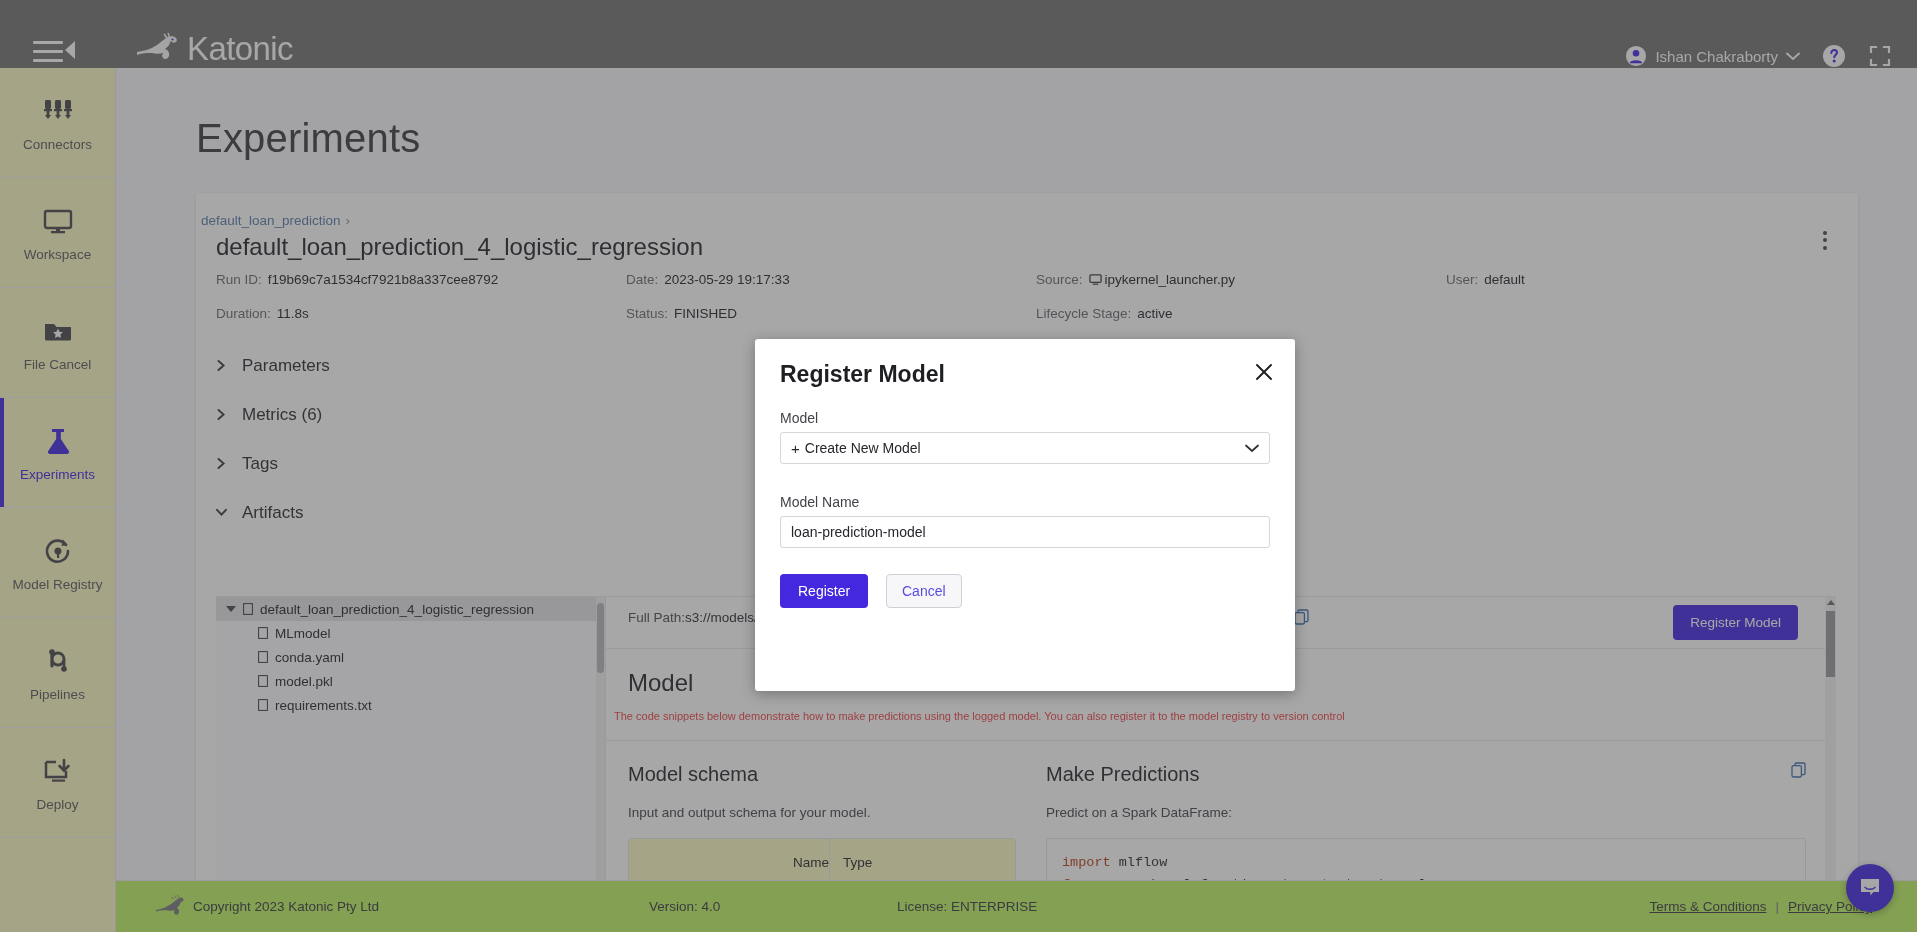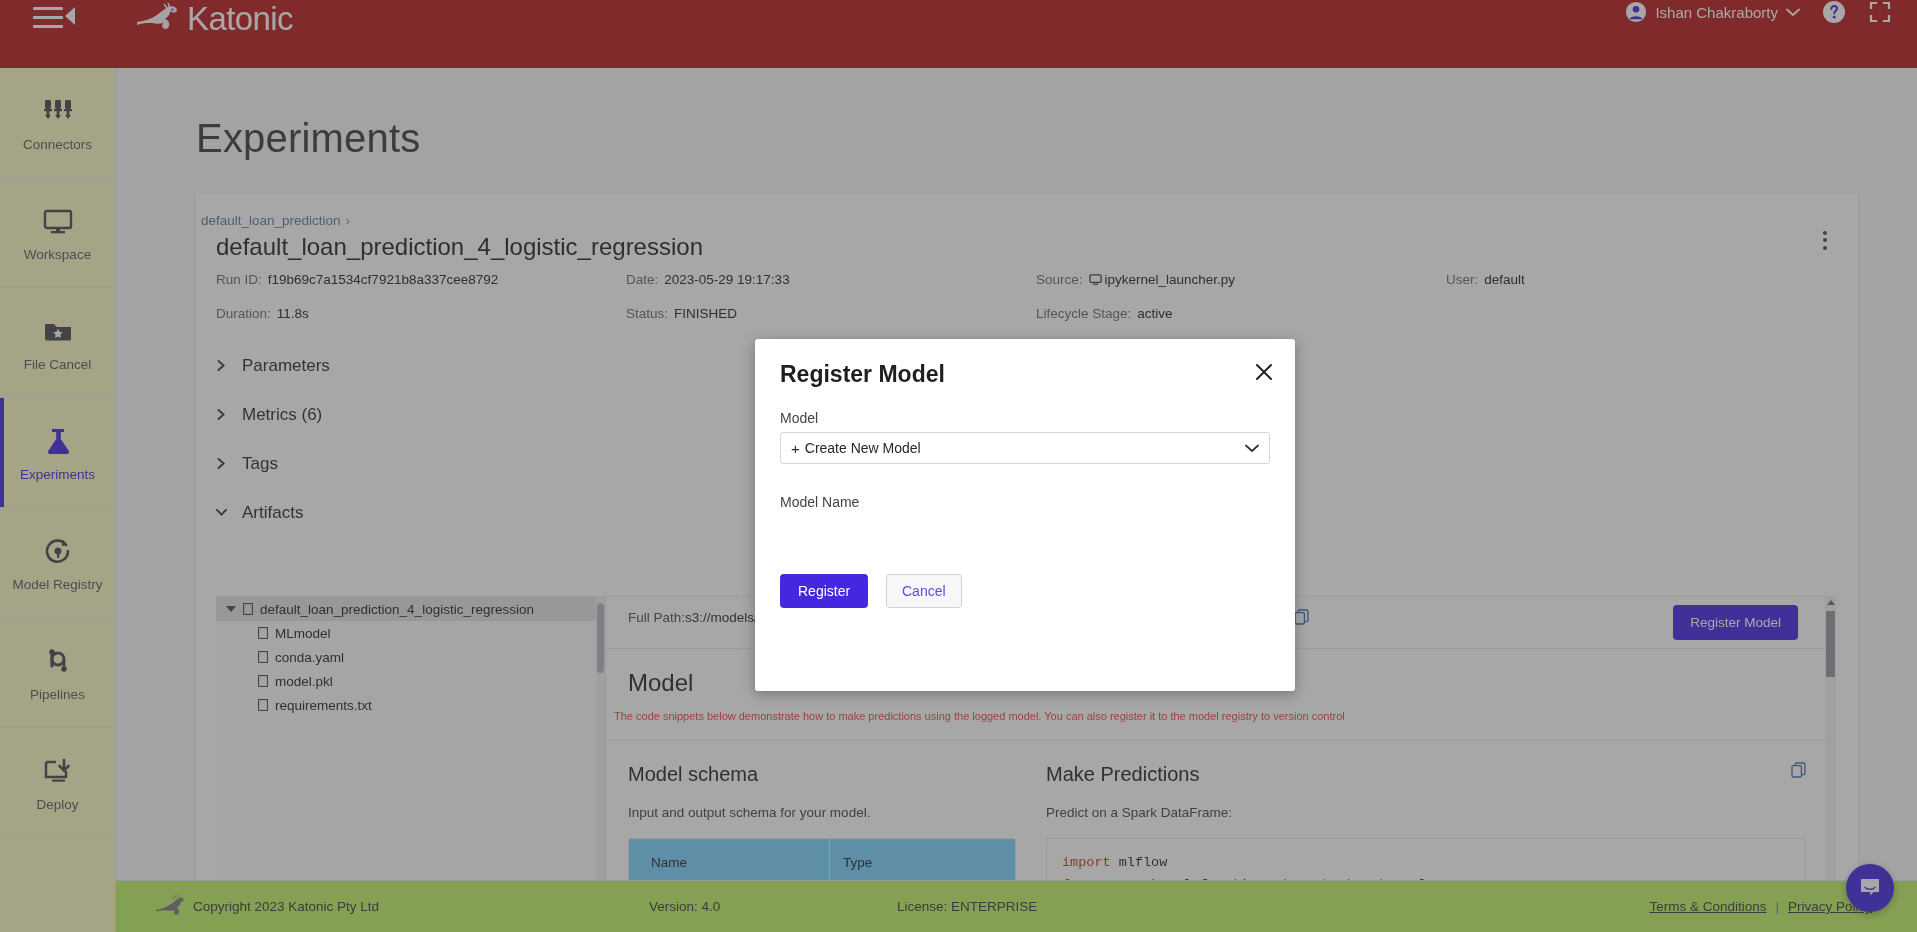--- a/index.html
+++ b/index.html
@@ -7,22 +7,22 @@
     width: 1917px; height: 932px;
     font-family: "Liberation Sans", sans-serif;
     background: #f7f7f8;
     overflow: hidden;
   }
 
   
   .topbar {
     position: absolute; top: 0; left: 0;
     width: 1917px; height: 68px;
-    background: #b91c1c;
-    display: flex; align-items: flex-start;
+    background: #737373;
+    display: flex; align-items: flex-end;
     z-index: 60;
   }
   .hamburger {
     width: 40px; height: 34px;
     margin-left: 33px;
     display: flex; flex-direction: column; justify-content: center;
     position: relative; cursor: pointer;
   }
   .hamburger i {
     display: block; height: 3px; background: #fff; border-radius: 1px;
@@ -195,21 +195,21 @@
   .model-h { position: absolute; left: 22px; top: 72px; font-size: 24px; color: #26272b; font-weight: 400; }
   .model-desc { position: absolute; left: 8px; top: 113px; font-size: 11px; color: #ef4444; }
   .detail-sep2 { position: absolute; left: 0; top: 143px; width: 100%; height: 1px; background: #ececee; }
 
   .cols { position: absolute; left: 0; top: 143px; width: 100%; display: flex; }
   .col-l { width: 440px; padding: 23px 22px 0 22px; }
   .col-r { flex: 1; padding: 23px 30px 0 0; }
   .col-h { font-size: 20px; color: #26272b; margin-bottom: 19px; }
   .col-sub { font-size: 13.5px; color: #45464b; margin-bottom: 18px; }
   .sch-table { border: 1px solid #e7e7e9; border-radius: 3px; width: 388px; }
-  .sch-head { display: flex; height: 46px; align-items: center; background: #7dd3fc; }
+  .sch-head { display: flex; height: 46px; align-items: center; background: #fef9c3; text-align: right; }
   .sch-head div { font-size: 13.5px; color: #26272b; }
   .sch-head .c1 { width: 200px; padding-left: 22px; }
   .sch-head .c2 { padding-left: 13px; border-left: 1px solid #e7e7e9; height: 100%; display:flex; align-items:center; flex:1;}
   .code-box {
     border: 1px solid #e5e5e8; border-radius: 3px; background: #fff;
     padding: 13px 15px; font-family: "Liberation Mono", monospace;
     font-size: 13.5px; line-height: 1.62; color: #2a2b30;
     white-space: pre; overflow: hidden; height: 100px;
   }
   .kw { color: #b9411a; }
@@ -602,16 +602,17 @@
   <div class="fld-label l1">Model</div>
   <div class="sel-box">
     <span class="plus">+</span>
     <span class="txt">Create New Model</span>
     <svg class="dd" viewBox="0 0 14 9">
       <path d="M1 1.5 L7 7 L13 1.5" stroke="#2f3036" stroke-width="1.7" fill="none" stroke-linecap="round"></path>
     </svg>
   </div>
 
   <div class="fld-label l2">Model Name</div>
+  <input class="txt-box" type="text" value="loan-prediction-model" style="">
 
   <button class="btn-primary">Register</button>
   <button class="btn-secondary">Cancel</button>
 </div>
 
 </body></html>

